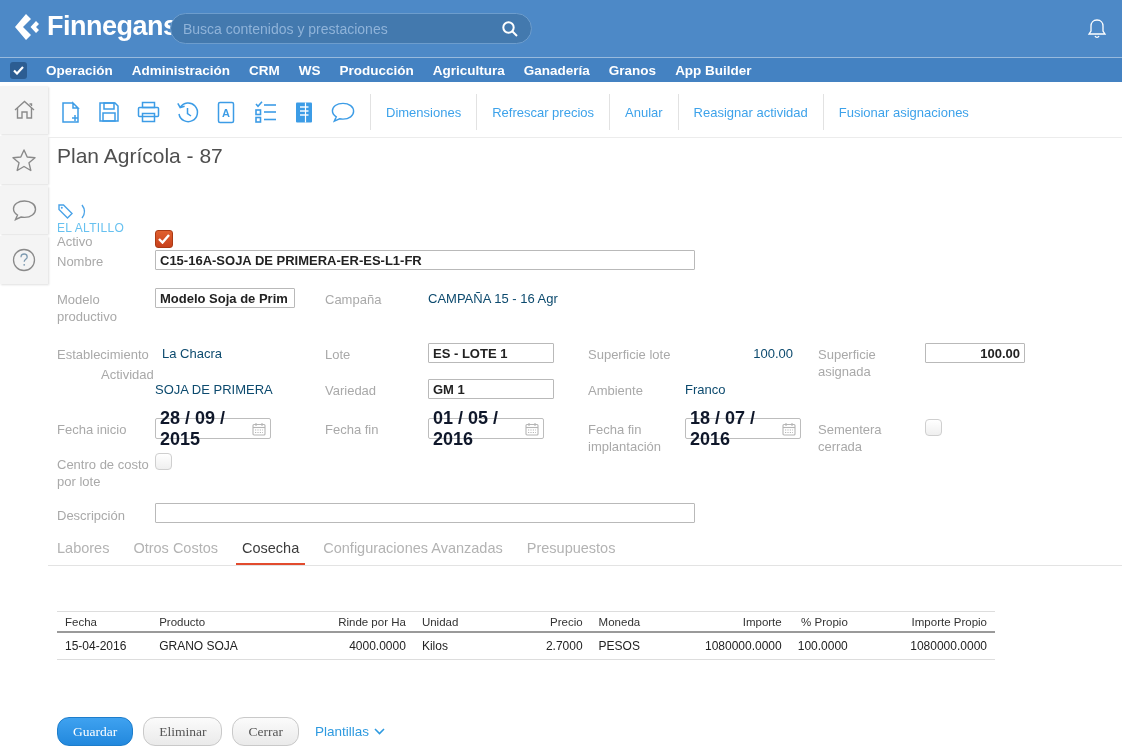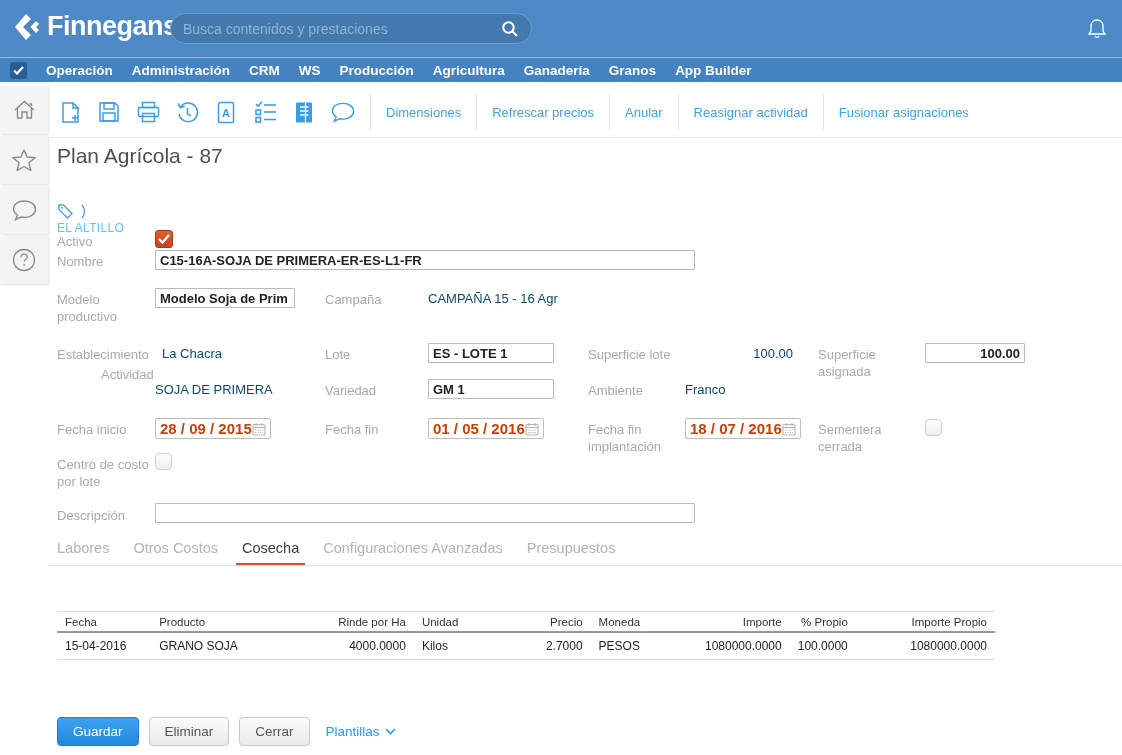--- a/index.html
+++ b/index.html
@@ -40,41 +40,41 @@
   .page-title { position:absolute; left:57px; top:144px; font-size:21px; color:#4f4f4f; }
   .page-subtitle { position:absolute; left:57px; top:175px; font-size:12px; color:#67c1f0; letter-spacing:0.3px;margin-top:46px; }
   .tagrow { position:absolute; left:57px; top:203px; display:flex; align-items:center; gap:7px; cursor:pointer; }
 
   
   .lbl { position:absolute; color:#a9a9a9; font-size:13px; line-height:17px; }
   .val { position:absolute; color:#0c4a6e; font-size:13px; font-weight:normal; }
   .inp { position:absolute; height:20px; border:1px solid #b9b9b9; border-radius:1px; background:#fff;
          font-family:"Liberation Sans",sans-serif; font-weight:bold; font-size:13px; color:#222; padding:0 4px; outline:none; }
   .datebox { position:absolute; width:116px; height:21px; border:1px solid #bdbdbd; border-radius:2px; background:#fff;
-             display:flex; align-items:center; justify-content:space-between; padding:0 4px; font-weight:bold; font-size:15px; color:#c2410c; }
+             display:flex; align-items:center; justify-content:space-between; padding:0 4px; font-weight:bold; font-size:18px; color:#0f172a; }
   .cb { position:absolute; width:17px; height:17px; border:1px solid #cfcfcf; border-radius:4px; background:linear-gradient(#fff,#efefef); cursor:pointer; }
   .cb.checked { width:18px; height:18px; border:1px solid #aa3a14; border-radius:3px;
                 background:linear-gradient(#e0602f,#c8411c); display:flex; align-items:center; justify-content:center; }
 
   
   .tabs { position:absolute; left:57px; top:539px; display:flex; gap:24px; font-size:14.5px; color:#b3b3b3; }
   .tab { line-height:18px; padding-bottom:6px; cursor:pointer; white-space:nowrap; }
   .tab.active { color:#3c3c3c; border-bottom:3px solid #e24b2e; padding-left:6px; padding-right:6px; margin-left:-6px; margin-right:-6px; }
   .tabs-line { position:absolute; left:48px; top:565px; width:1074px; border-bottom:1px solid #e3e3e3; }
 
   
   .grid { position:absolute; left:57px; top:611px; width:938px; border-collapse:collapse; font-family:"Liberation Sans",sans-serif; }
   .grid th { font-size:11.5px; font-weight:normal; color:#333; padding:4px 8px 3px 8px;
              border-top:1px solid #ddd; border-bottom:2px solid #9a9a9a; }
   .grid td { font-size:12px; color:#222; padding:6px 8px; border-bottom:1px solid #ddd; }
   .ta-l { text-align:left; } .ta-r { text-align:right; }
 
   
   .footer { position:absolute; left:57px; top:717px; display:flex; align-items:center; gap:10px; }
-  .btn { height:29px; padding:0 15px; border-radius:4px; font-size:13.5px; font-family:Liberation Sans, sans-serif;
+  .btn { height:29px; padding:0 15px; border-radius:12px; font-size:13.5px; font-family:Liberation Serif, serif;
          background:linear-gradient(#fbfbfb,#eaeaea); border:1px solid #c9c9c9; color:#555; cursor:pointer; }
   .btn-primary { background:linear-gradient(#3fa2f0,#2288dd); border:1px solid #1d7dcb; color:#fff; }
   .templates { color:#2e9ae0; font-size:13.5px; display:flex; align-items:center; gap:5px; margin-left:6px; cursor:pointer; }
 
   svg { display:block; }
 </style>
 </head>
 <body>
 
 <div id="app">

